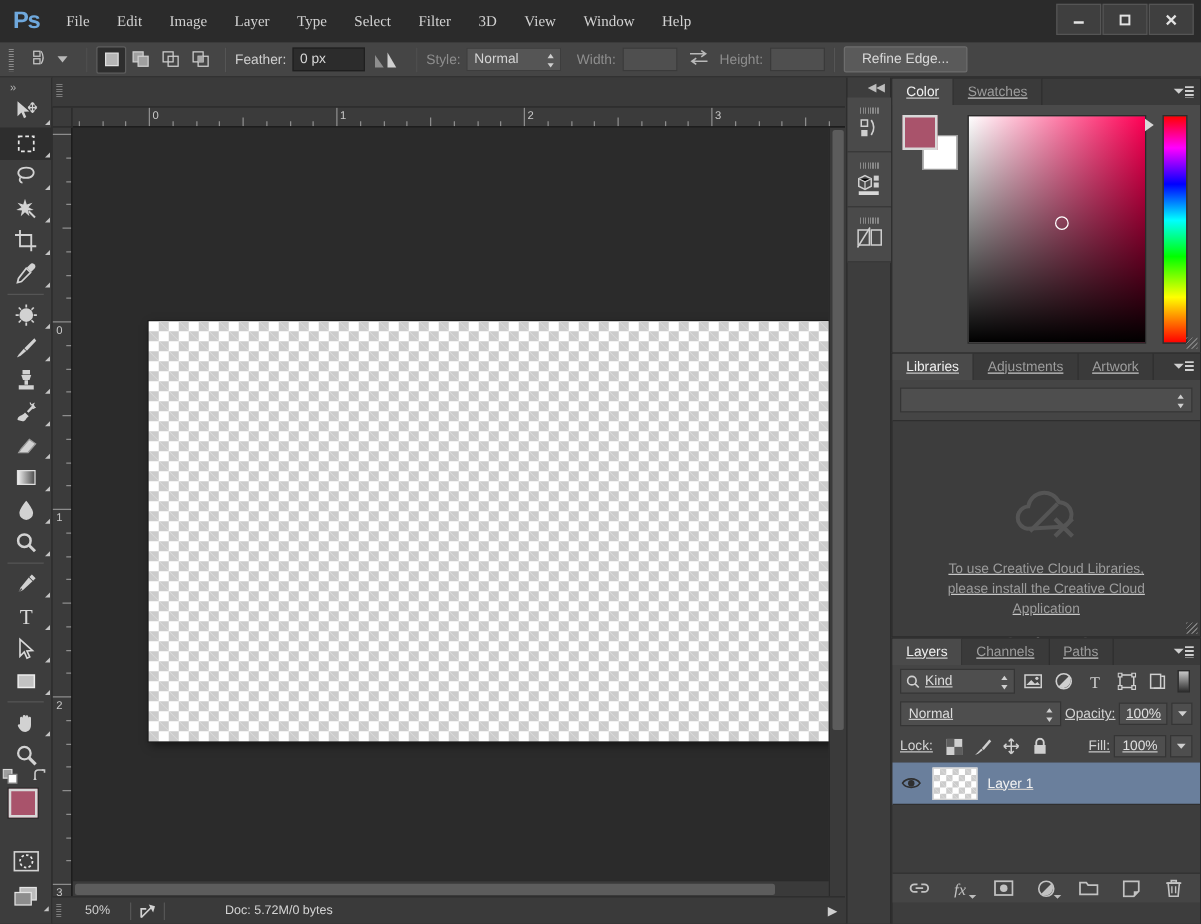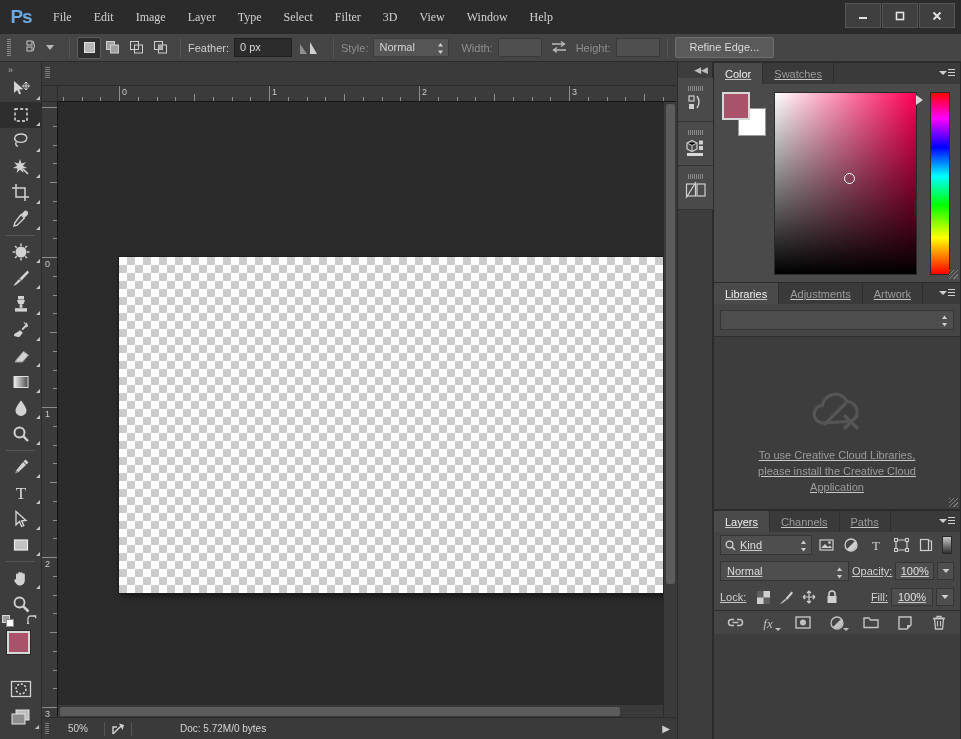--- a/index.html
+++ b/index.html
@@ -951,20 +951,32 @@
           <span class="op-label">Fill:</span>
           <span class="op-val">100%</span>
           <span class="op-caret">
             <svg width="8" height="6" viewBox="0 0 8 6">
                 <path d="M0.5 1 L7.5 1 L4 5 Z" fill="#cfcfcf"></path>
               </svg>
           </span>
         </div>
       </div>
 
+      <div class="layer-list">
+        <div class="layer-item">
+          <span class="eye-cell">
+            <svg width="16" height="11" viewBox="0 0 16 11">
+              <path d="M1 5.5 C4 1 12 1 15 5.5 C12 10 4 10 1 5.5 Z" fill="none" stroke="#2f2f2f" stroke-width="1.3"></path>
+              <circle cx="8" cy="5.5" r="2.6" fill="#2f2f2f"></circle>
+            </svg>
+          </span>
+          <span class="layer-thumb"></span>
+          <span class="layer-name">Layer 1</span>
+        </div>
+      </div>
 
       <div class="layers-footer">
         <span class="lf-ico">
           <svg width="17" height="13" viewBox="0 0 17 13">
             <path d="M7 3.5 H4.5 a3 3 0 0 0 0 6 H7" fill="none" stroke="#c2c2c2" stroke-width="1.5"></path>
             <path d="M10 3.5 H12.5 a3 3 0 0 1 0 6 H10" fill="none" stroke="#c2c2c2" stroke-width="1.5"></path>
             <path d="M5.5 6.5 H11.5" stroke="#c2c2c2" stroke-width="1.5"></path>
           </svg>
         </span>
         <span class="lf-ico">

